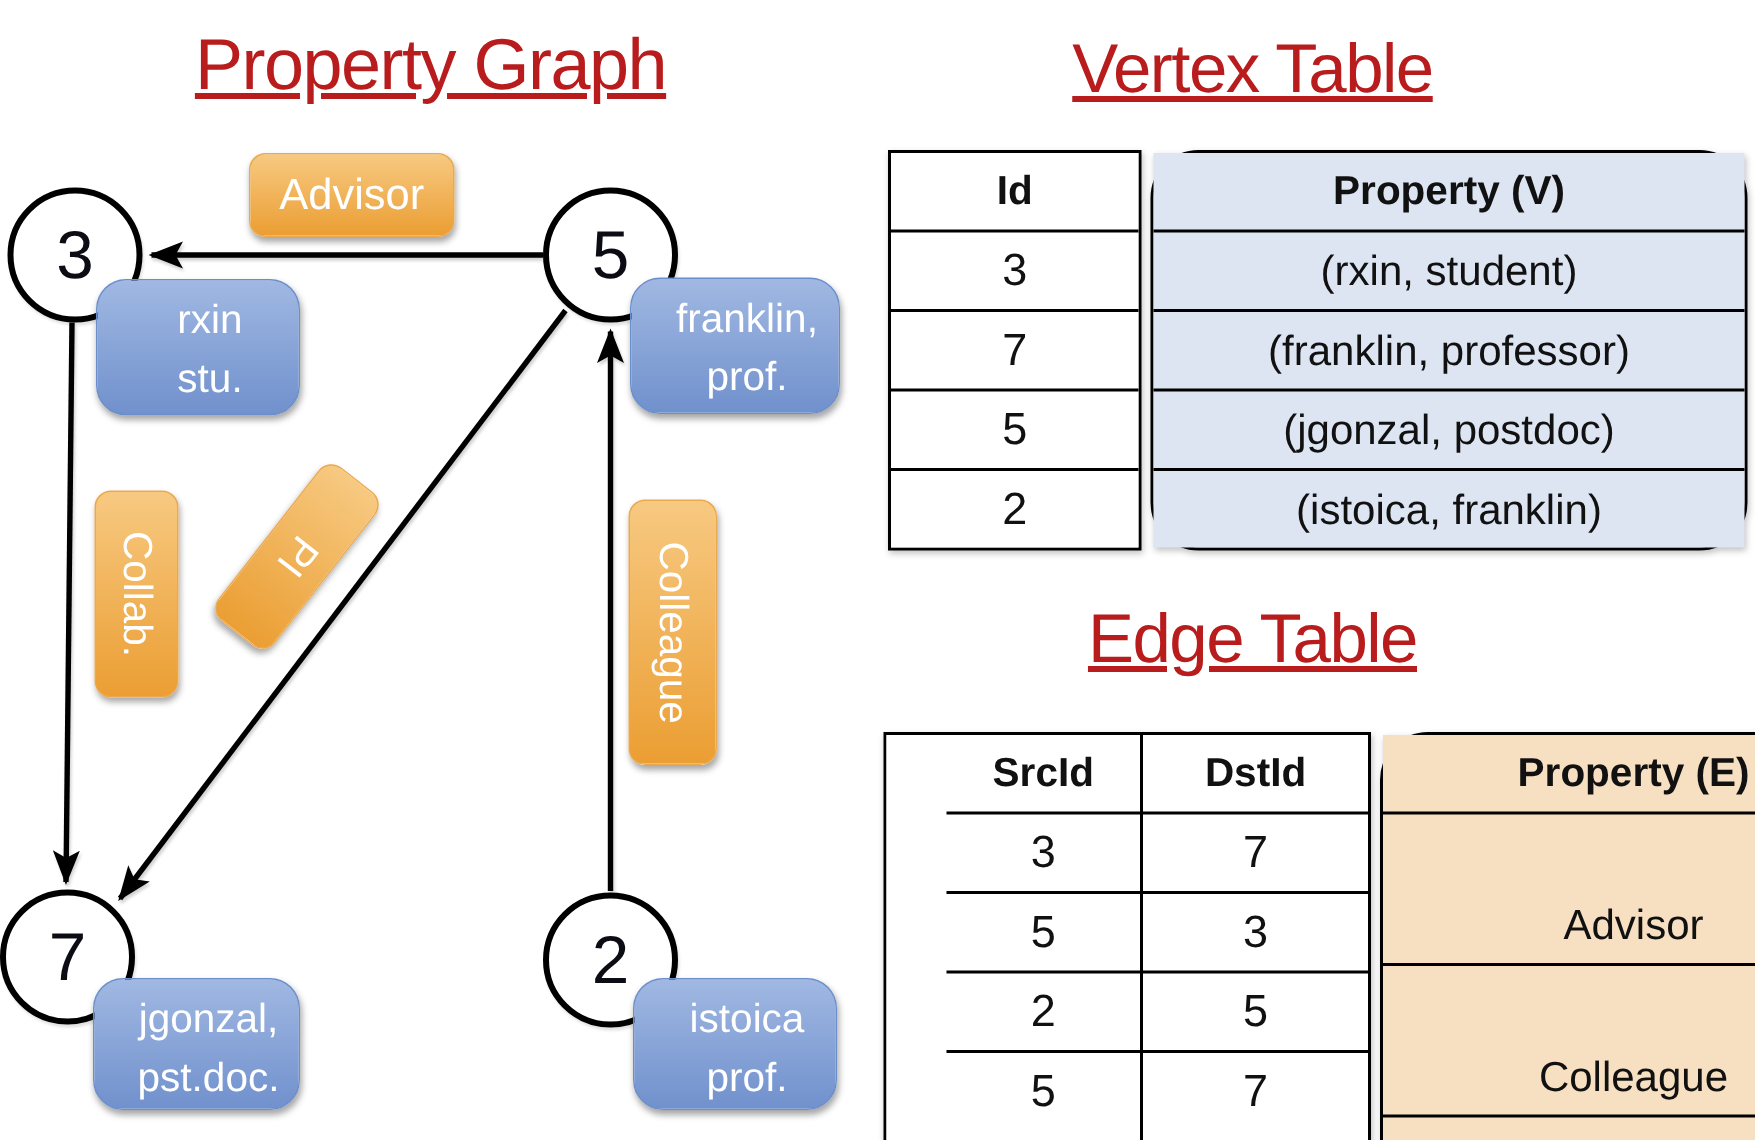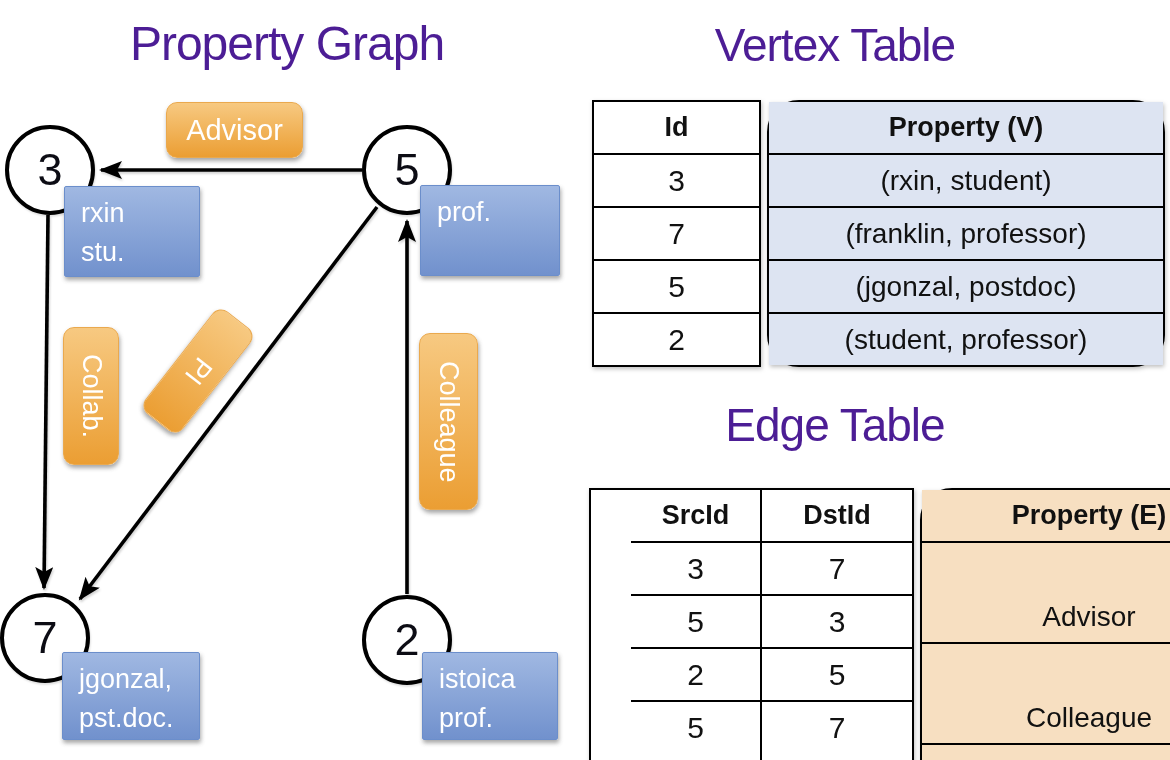--- a/index.html
+++ b/index.html
@@ -4,21 +4,21 @@
 <style>
   html,body{margin:0;padding:0;}
   body{
     width:1170px;height:760px;position:relative;overflow:hidden;
     background:#ffffff;
     font-family:"Liberation Sans","DejaVu Sans",sans-serif;
     color:#111;
   }
   .title{
     position:absolute;text-align:center;
-    font-size:46px;letter-spacing:-1px;color:#4c1d95;white-space:nowrap;
+    font-size:46px;letter-spacing:-1px;color:#b91c1c;white-space:nowrap;text-decoration:underline;
   }
   #graph-title{left:37px;top:16px;width:500px;font-size:48px;}
   #vertex-title{left:585px;top:18px;width:500px;}
   #edge-title{left:585px;top:398px;width:500px;}
 
   
   #edge-svg{position:absolute;left:0;top:0;z-index:1;
     filter:drop-shadow(1px 2px 1px rgba(0,0,0,0.18));}
   .node{
     position:absolute;z-index:2;width:82px;height:82px;
@@ -29,23 +29,24 @@
   }
   #node-3{left:5px;top:125px;}
   #node-5{left:362px;top:125px;}
   #node-7{left:0px;top:593px;}
   #node-2{left:362px;top:595px;}
 
   .vlabel{
     position:absolute;z-index:4;box-sizing:border-box;
     background:linear-gradient(180deg,var(--blue-top,#a0b8e2) 0%,var(--blue-bottom,#7191cd) 100%);
     border:1.5px solid var(--blue-border,#6b8ecb);
-    border-radius:2px;color:#fff;
+    border-radius:20px;color:#fff;
     font-size:27px;line-height:1.43;padding:7px 0 0 16px;
     box-shadow:1px 3px 4px rgba(60,60,60,0.45);
+    text-align:center;
   }
   #vlabel-rxin{left:64px;top:186px;width:136px;height:91px;}
   #vlabel-franklin{left:420px;top:185px;width:140px;height:91px;}
   #vlabel-jgonzal{left:62px;top:652px;width:138px;height:88px;}
   #vlabel-istoica{left:422px;top:652px;width:136px;height:88px;}
 
   .elabel{
     position:absolute;z-index:3;box-sizing:border-box;
     background:linear-gradient(180deg,var(--orange-top,#f7c981) 0%,var(--orange-bottom,#eb9e33) 100%);
     border:1.5px solid var(--orange-border,#eaa94e);
@@ -116,20 +117,21 @@
 <div class="elabel" id="elabel-advisor">Advisor</div>
 <div class="elabel vertical" id="elabel-collab">Collab.</div>
 <div class="elabel vertical" id="elabel-pi">PI</div>
 <div class="elabel vertical" id="elabel-colleague">Colleague</div>
 
 <div class="vlabel" id="vlabel-rxin">
   <div>rxin</div>
   <div>stu.</div>
 </div>
 <div class="vlabel" id="vlabel-franklin">
+  <div>franklin,</div>
   <div>prof.</div>
 </div>
 <div class="vlabel" id="vlabel-jgonzal">
   <div>jgonzal,</div>
   <div>pst.doc.</div>
 </div>
 <div class="vlabel" id="vlabel-istoica">
   <div>istoica</div>
   <div>prof.</div>
 </div>
@@ -143,21 +145,21 @@
       <div class="tcell num">5</div>
       <div class="tcell num">2</div>
     </div>
   </div>
   <div class="tcol-group gap">
     <div class="tcol col-prop">
       <div class="tcell head">Property (V)</div>
       <div class="tcell">(rxin, student)</div>
       <div class="tcell">(franklin, professor)</div>
       <div class="tcell">(jgonzal, postdoc)</div>
-      <div class="tcell">(student, professor)</div>
+      <div class="tcell">(istoica, franklin)</div>
     </div>
   </div>
 </div>
 
 <div class="table-wrap" id="edge-table">
   <div class="tcol-group">
     <div class="tcol col-src">
       <div class="tcell head">SrcId</div>
       <div class="tcell num">3</div>
       <div class="tcell num">5</div>

